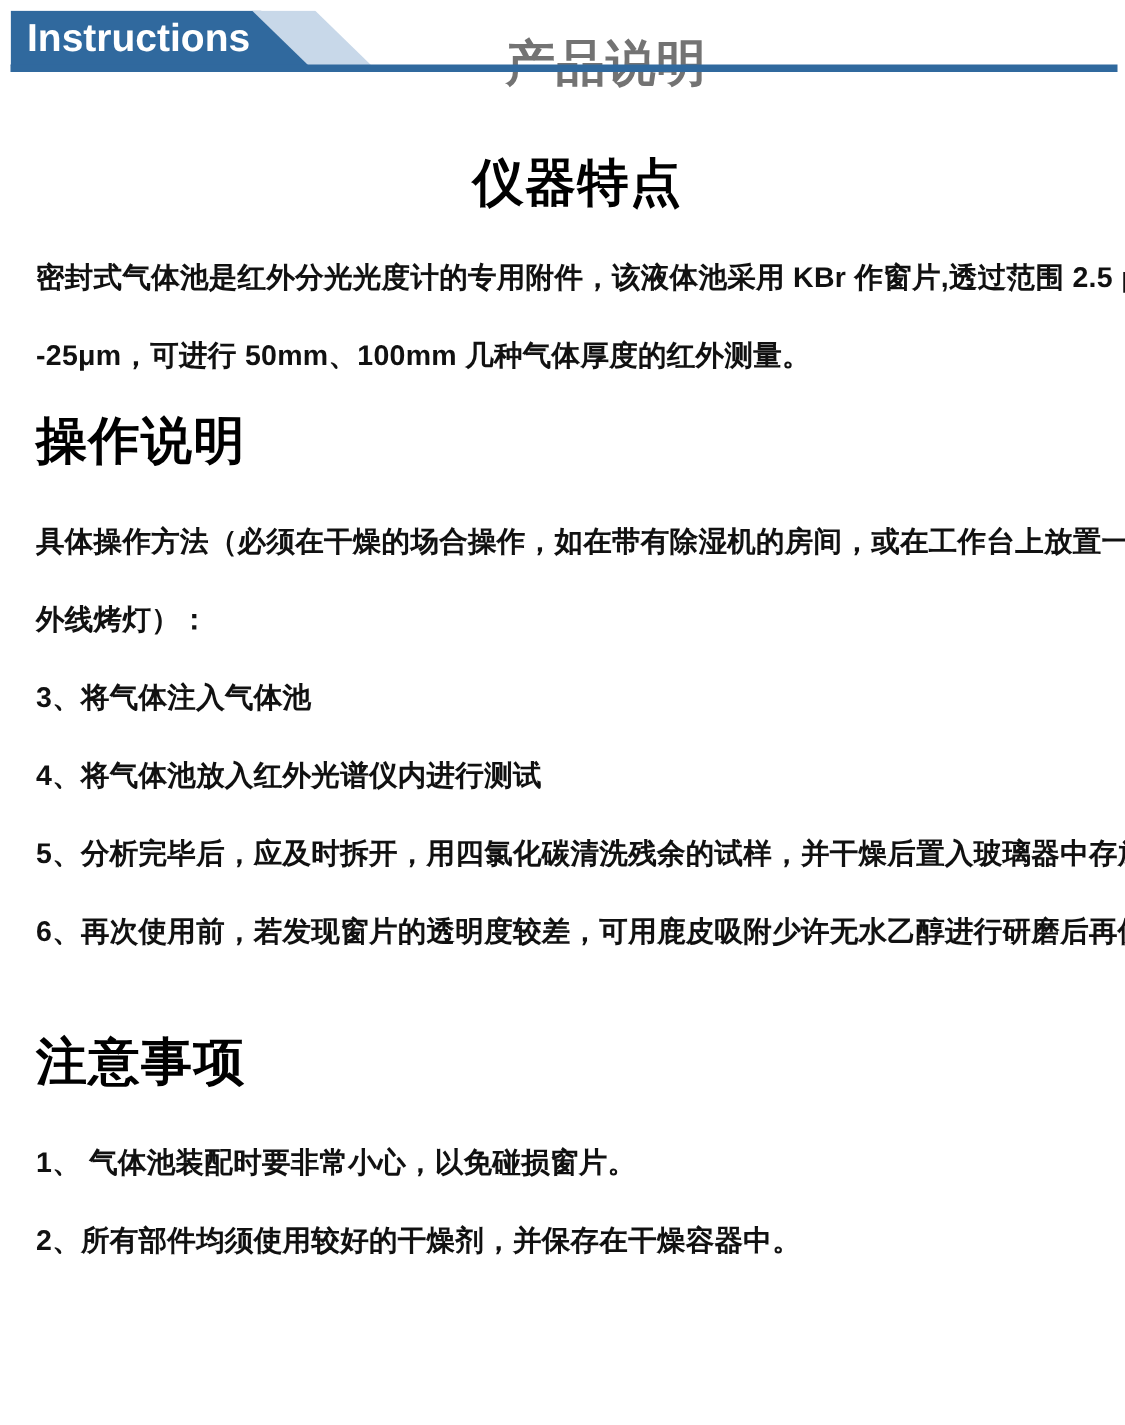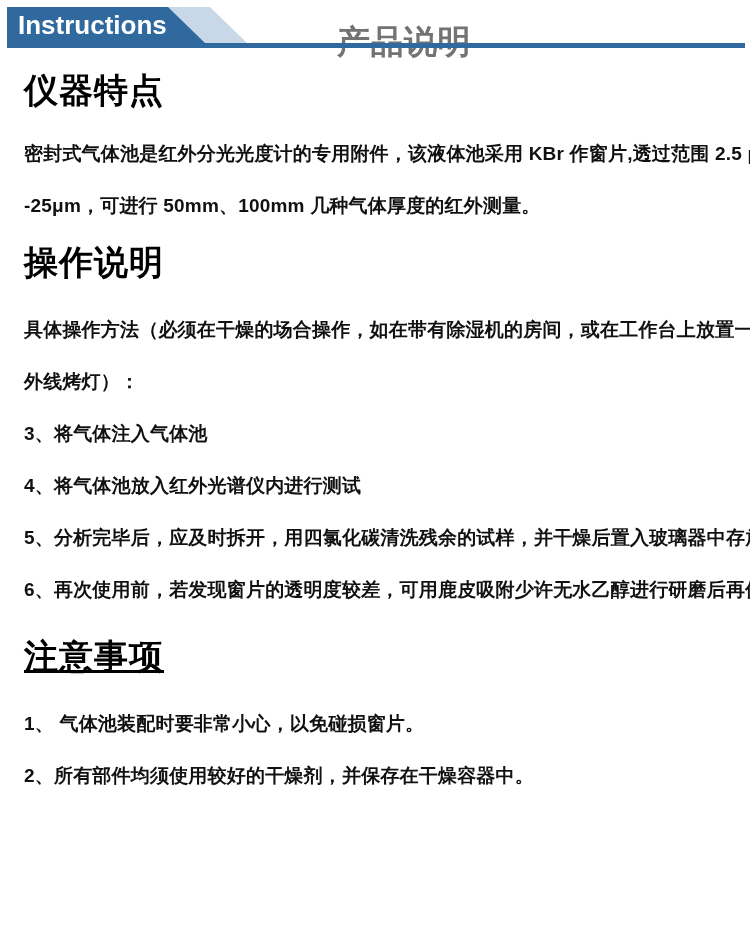--- a/index.html
+++ b/index.html
@@ -74,23 +74,23 @@
   }
   .section-heading {
     margin: 0;
     font-size: 34px;
     line-height: 40px;
     color: #000000;
     letter-spacing: 1px;
     font-weight: bold;
     white-space: nowrap;
   }
-  .heading-1 { margin-top: 22px; }
+  .heading-1 { margin-top: 54px; text-align: center; }
   .heading-2 { margin-top: 10px; }
-  .heading-3 { margin-top: 20px; text-decoration: underline; }
+  .heading-3 { margin-top: 40px; }
 
   .line-group { margin-top: 18px; }
   .line-group-2 { margin-top: 22px; }
   .line-group-3 { margin-top: 22px; }
   .line {
     font-size: 19px;
     line-height: 52px;
     white-space: nowrap;
     letter-spacing: 0.2px;
   }

